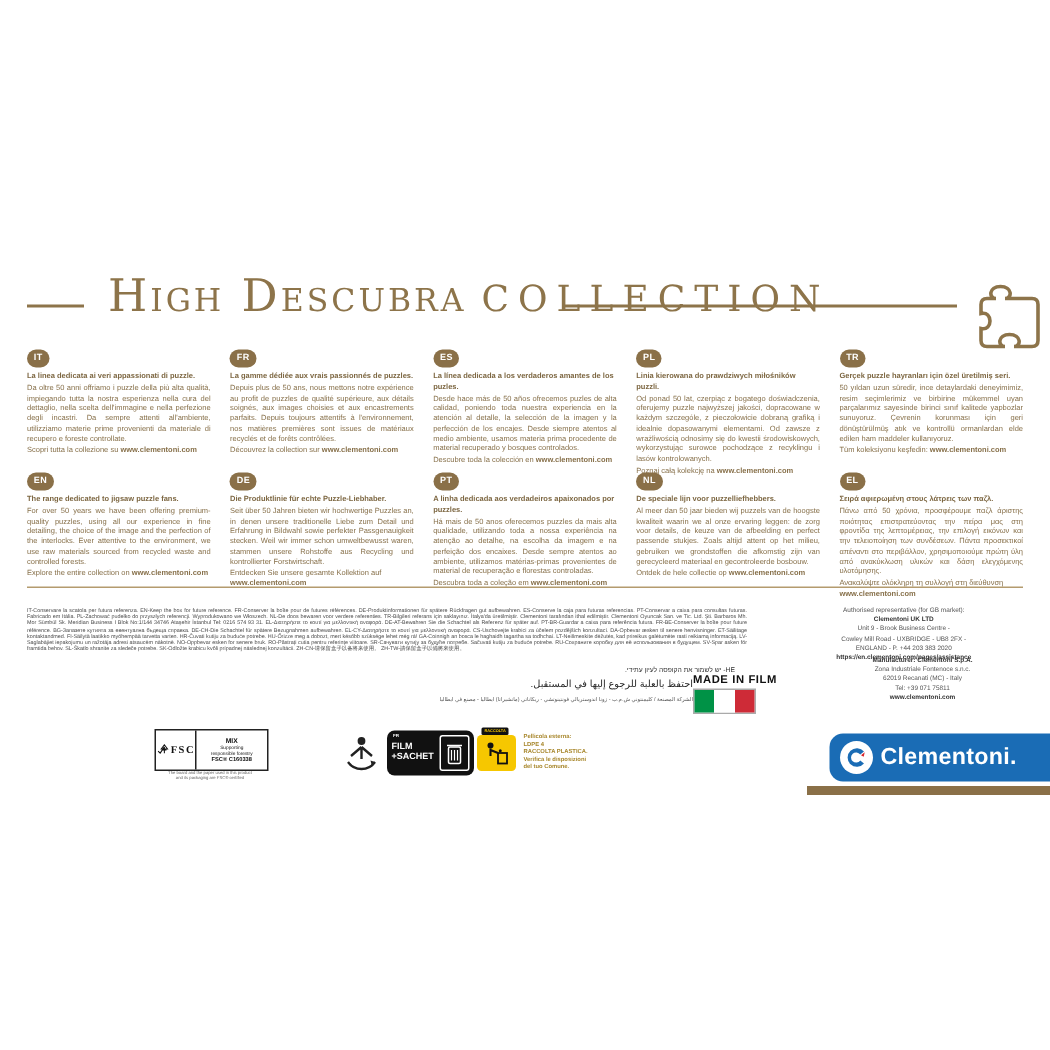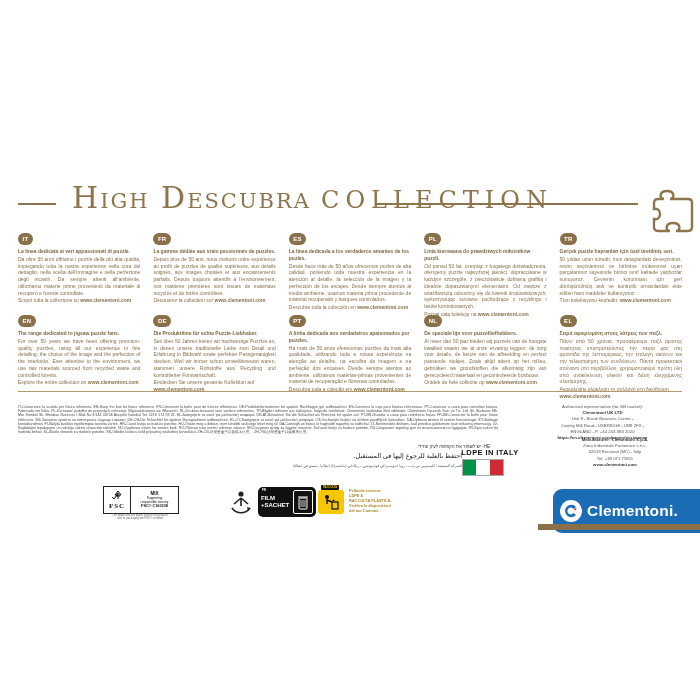--- a/index.html
+++ b/index.html
@@ -41,21 +41,21 @@
   .manu{left:540px;top:437px;width:150px;text-align:center;font-size:4.3px;line-height:1.45;color:#555;}
   .manu .b{font-weight:bold;color:#333;}
   .mii{left:452px;top:448px;width:76px;text-align:center;font-size:7.5px;font-weight:bold;
        letter-spacing:.4px;color:#111;}
   .flag{left:462px;top:459px;width:40px;height:15px;border:1px solid #aaa;display:flex;}
   .flag div{flex:1;}
 
   
   .fsc-box{left:103px;top:486px;width:74px;height:26px;border:1px solid #222;display:flex;
            align-items:stretch;background:#fff;color:#111;}
-  .fsc-left{width:26px;border-right:1px solid #222;display:flex;flex-direction:column;
+  .fsc-left{width:26px;border-right:1px solid #222;display:flex;flex-direction:row;
             align-items:center;justify-content:center;}
   .fsc-acronym{font-family:"Liberation Serif",serif;font-weight:bold;font-size:7px;letter-spacing:1px;}
   .fsc-right{flex:1;display:flex;flex-direction:column;align-items:center;justify-content:center;
              font-size:3.2px;line-height:1.25;text-align:center;}
   .fsc-right .mix{font-weight:bold;font-size:4.5px;}
   .fsc-right .code{font-weight:bold;font-size:3.8px;}
   .fsc-note{left:100px;top:514px;width:80px;text-align:center;font-size:2.8px;line-height:1.2;color:#666;}
 
   .film-box{left:258px;top:487px;width:58px;height:30px;background:#111;border-radius:5px;
             color:#fff;display:flex;align-items:center;padding:0 3px;box-sizing:border-box;}
@@ -64,21 +64,21 @@
   .film-bin{width:18px;height:22px;border:1px solid #fff;border-radius:2px;display:flex;
             align-items:center;justify-content:center;}
 
   .yellow-label{left:318px;top:490px;width:26px;height:24px;background:#f6c700;border-radius:3px;
                 display:flex;align-items:center;justify-content:center;}
   .yellow-tab{position:absolute;top:-5px;left:3px;background:#111;color:#f6c700;font-size:2.6px;
               font-weight:bold;padding:1px 2px;border-radius:1px;}
   .plastic-note{left:349px;top:488px;width:50px;font-size:3.9px;font-weight:bold;line-height:1.3;
                 color:#a8872c;}
 
-  .logo-box{left:553px;top:489px;width:147px;height:44px;background:#1a6cb5;
+  .logo-box{left:553px;top:489px;width:147px;height:32px;background:#1a6cb5;
             border-radius:9px 0 0 9px;display:flex;align-items:center;padding-left:7px;
             box-sizing:border-box;}
   .logo-mark{width:22px;height:22px;background:#fff;border-radius:50%;display:flex;
              align-items:center;justify-content:center;margin-right:5px;flex:0 0 auto;}
   .logo-text{color:#fff;font-weight:bold;font-size:15.5px;letter-spacing:.2px;}
   .gold-bar{left:538px;top:524px;width:162px;height:6px;background:#8a7048;}
 </style>
 </head>
 <body>
 
@@ -184,21 +184,21 @@
 </div>
 
 <div class="abs manu">
   <div class="b">Manufacturer: Clementoni S.p.A.</div>
   <div>Zona Industriale Fontenoce s.n.c.</div>
   <div>62019 Recanati (MC) - Italy</div>
   <div>Tel: +39 071 75811</div>
   <div class="b">www.clementoni.com</div>
 </div>
 
-<div class="abs mii">LDPE IN ITALY</div>
+<div class="abs mii">MADE IN FILM</div>
 <div class="abs flag">
   <div style="background:#009246;"></div>
   <div style="background:#ffffff;"></div>
   <div style="background:#ce2b37;"></div>
 </div>
 
 <div class="abs fsc-box">
   <div class="fsc-left">
     <svg width="14" height="12" viewBox="0 0 14 12">
       <path d="M2 7 L4 9 L8 3 M8 3 L8 9 M6 6 L10 6 M8 1 L5 5 L11 5 Z" fill="none" stroke="#111" stroke-width="1"></path>

